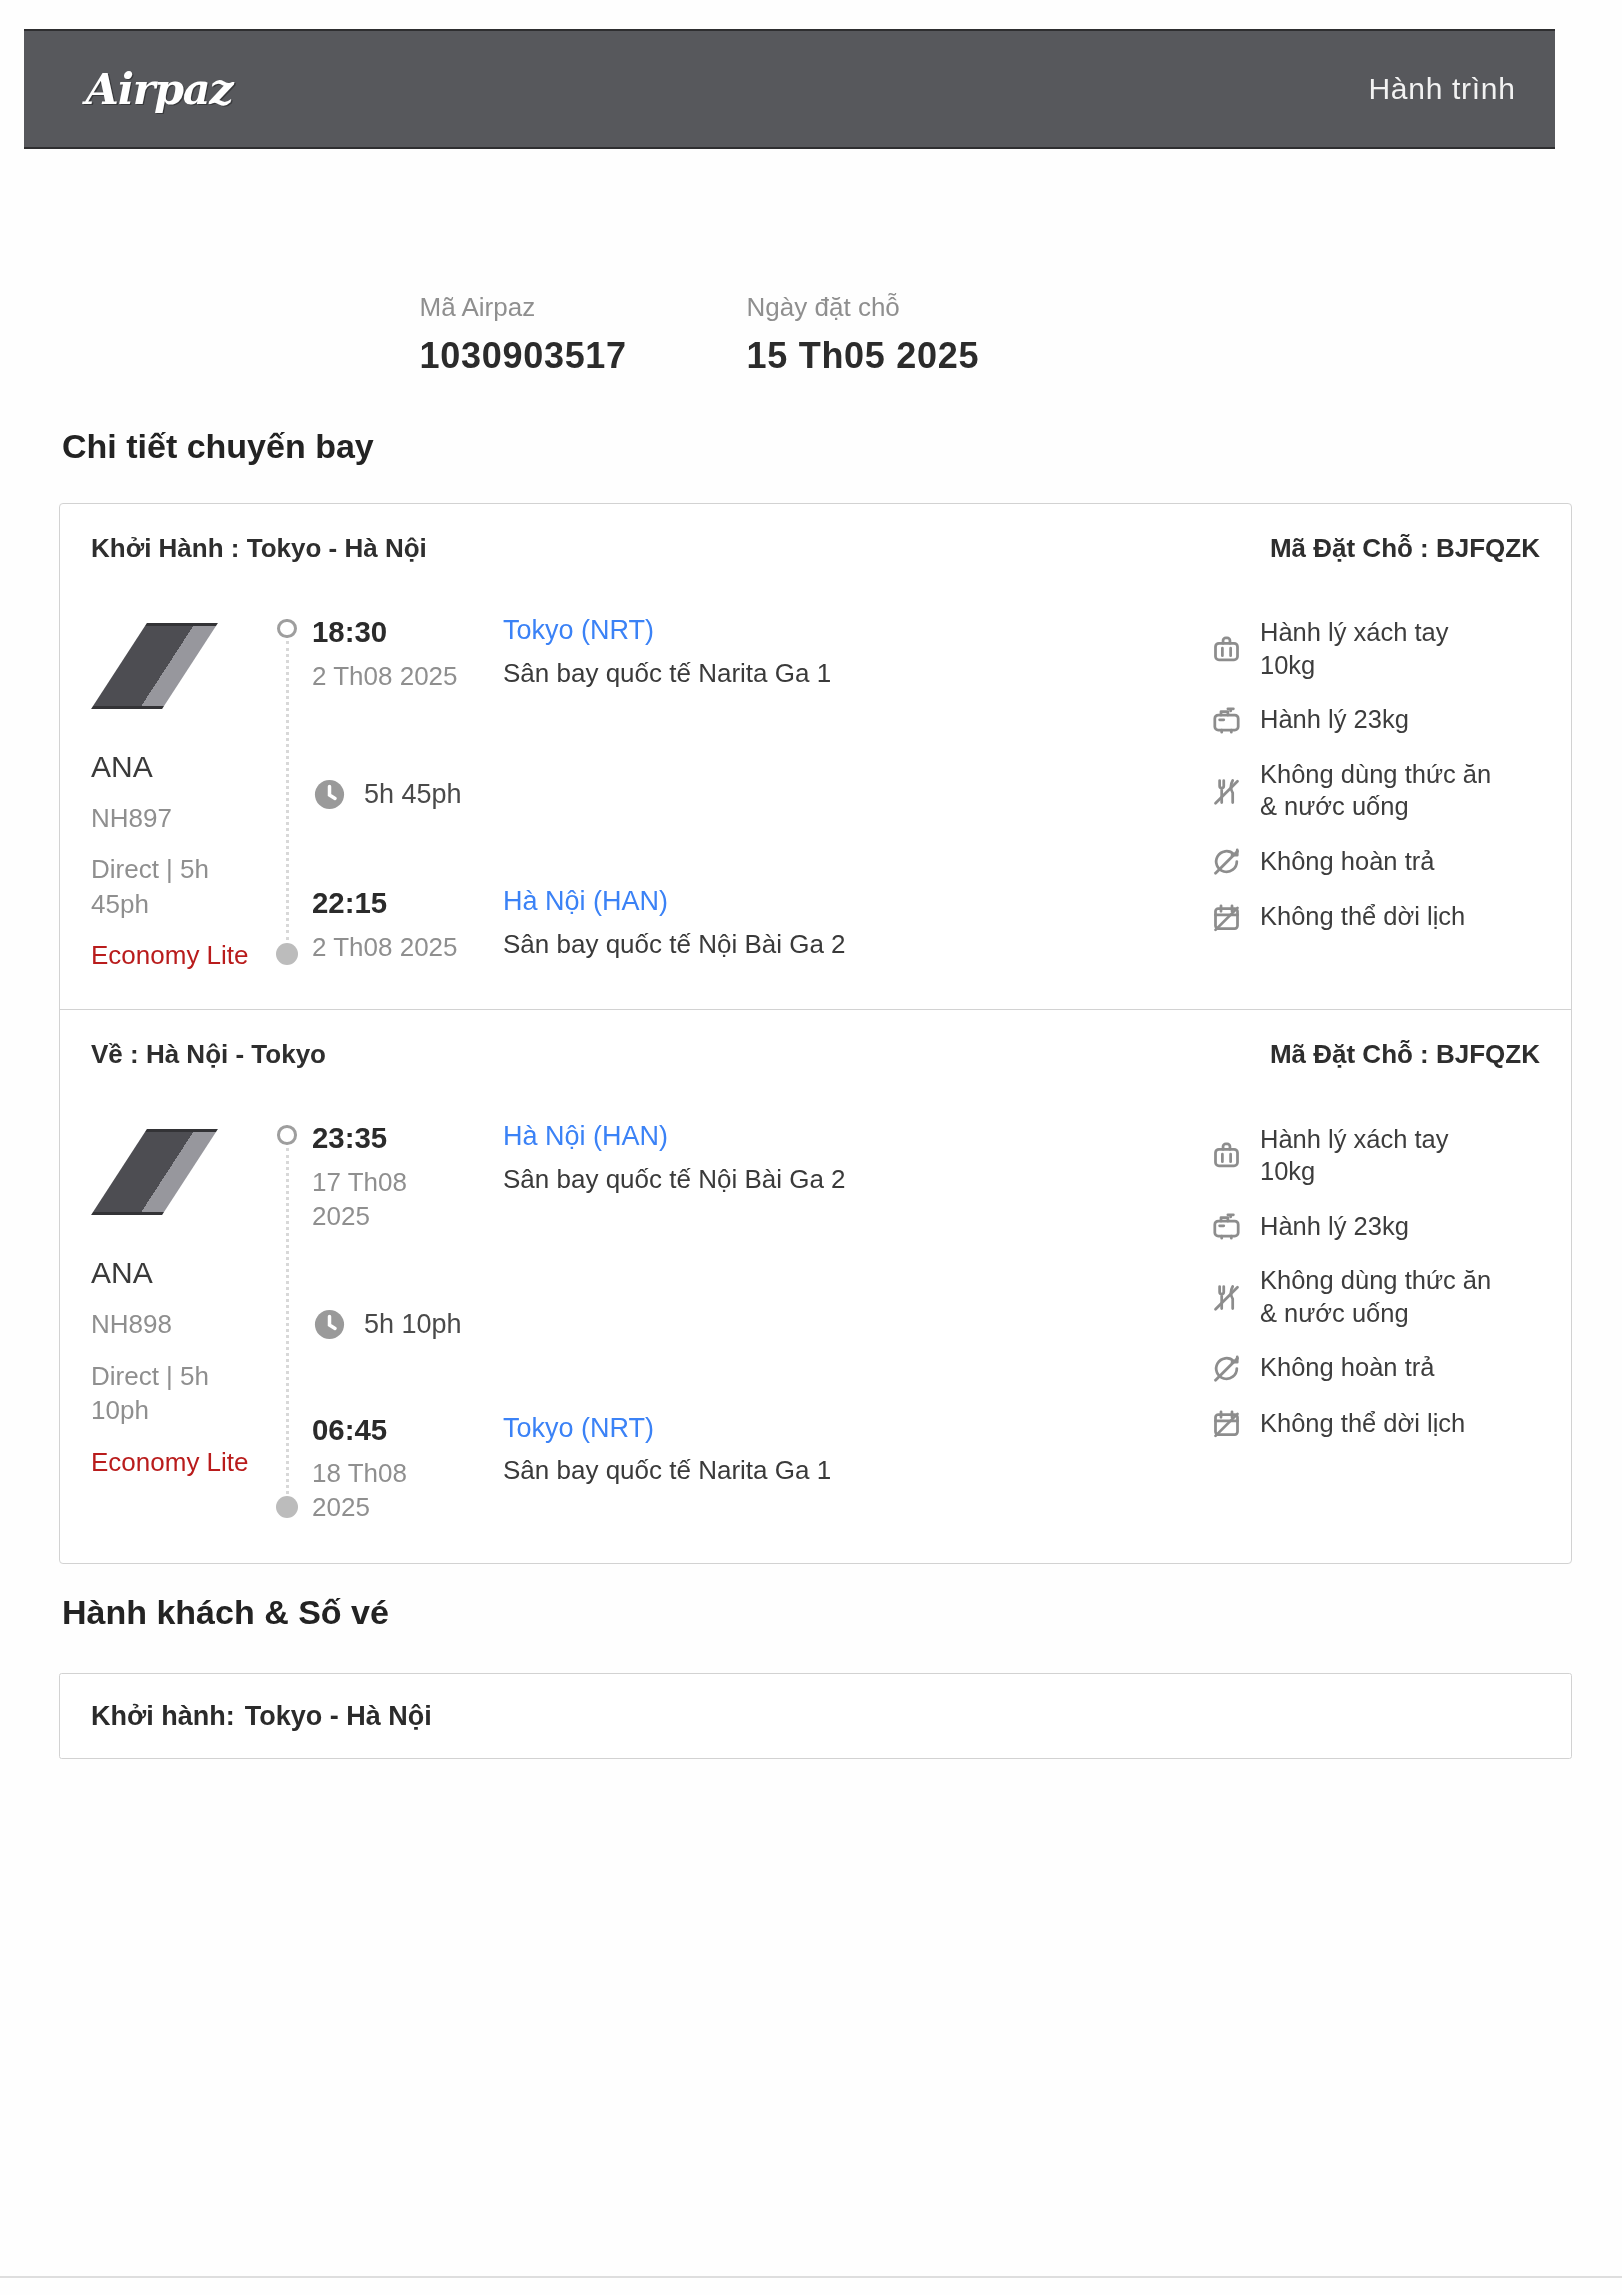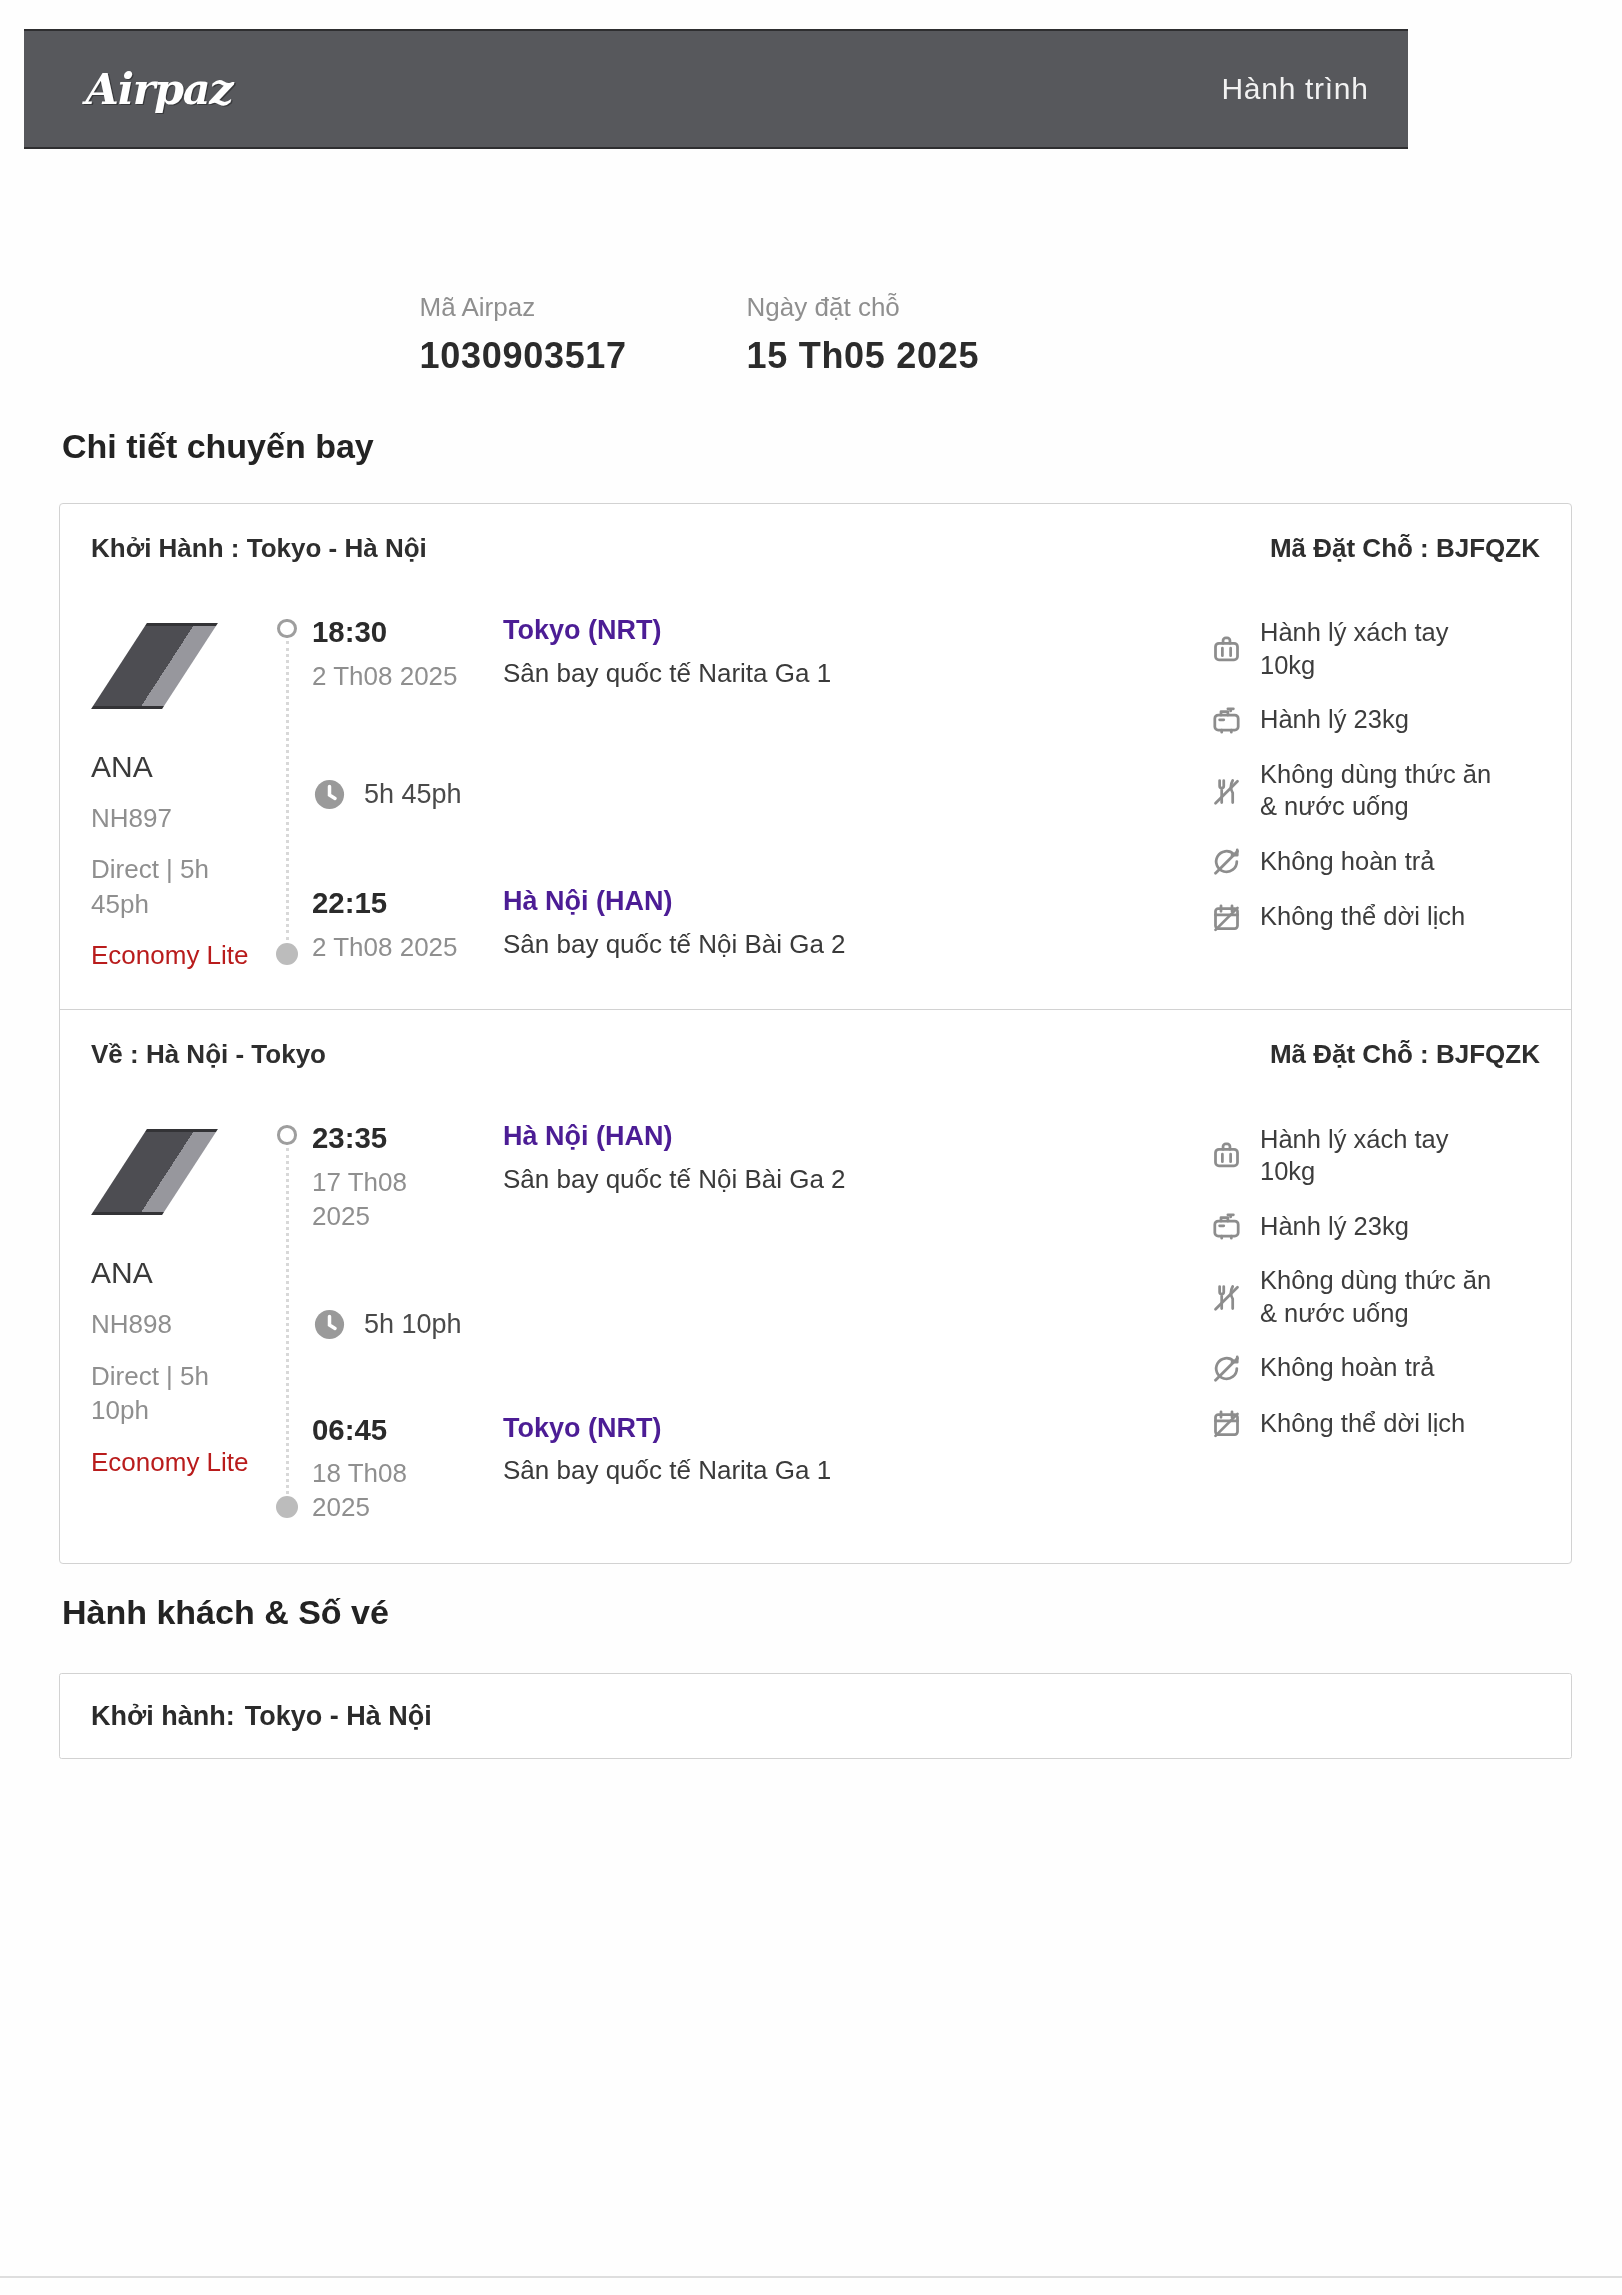--- a/index.html
+++ b/index.html
@@ -8,21 +8,21 @@
     width:1623px; height:2295px;
     position:relative;
     font-family:"Liberation Sans", sans-serif;
     color:#2f2f2f;
     overflow:hidden;
   }
   .page { position:absolute; inset:0; background:#fefefe; }
 
   
   .topbar {
-    position:absolute; top:29px; left:23.6px; width:1384px; height:120px;
+    position:absolute; top:29px; left:23.6px; width:1531px; height:120px;
     background:#57585c;
     border-top:2.6px solid #2e2e30; border-bottom:2.6px solid #2e2e30;
     display:flex; align-items:center; justify-content:space-between;
     padding:0 39px 0 62px;
   }
   .logo {
     color:#ffffff; font-family:"DejaVu Serif", serif;
     font-weight:bold; font-style:italic; font-size:43px; letter-spacing:-1.3px;
     text-shadow:1.3px 1.3px 0 rgba(0,0,0,.35);
   }
@@ -82,21 +82,21 @@
     padding:3.9px 0 6.5px 0;
   }
   .tl-circle { width:19.6px; height:19.6px; border:3.3px solid #9e9e9e; border-radius:50%; background:#fff; flex:0 0 auto; }
   .tl-line { flex:1 1 auto; width:0; border-left:3.3px dotted #d8d8d8; margin:2.6px 0; }
   .tl-dot { width:22px; height:22px; border-radius:50%; background:#bcbcbc; flex:0 0 auto; }
 
   .time-block { grid-column:3; }
   .time-val { font-size:29.4px; font-weight:bold; color:#2b2b2b; }
   .date-val { font-size:26px; color:#8f8f8f; margin-top:10.5px; white-space:pre-line; line-height:1.3; }
   .place-block { grid-column:4; padding-right:26px; }
-  .city { font-size:27px; font-weight:bold; color:#4c1d95; }
+  .city { font-size:27px; font-weight:normal; color:#3b82f6; }
   .airport { font-size:26px; color:#3a3a3a; margin-top:11.8px; }
 
   .duration-row {
     grid-column:3/5; grid-row:2;
     display:flex; align-items:center; gap:17px;
     margin:73px 0 71px 0;
   }
   .clock-icon { width:35px; height:35px; flex:0 0 auto; }
   .duration-text { font-size:27px; color:#4a4a4a; }
 

